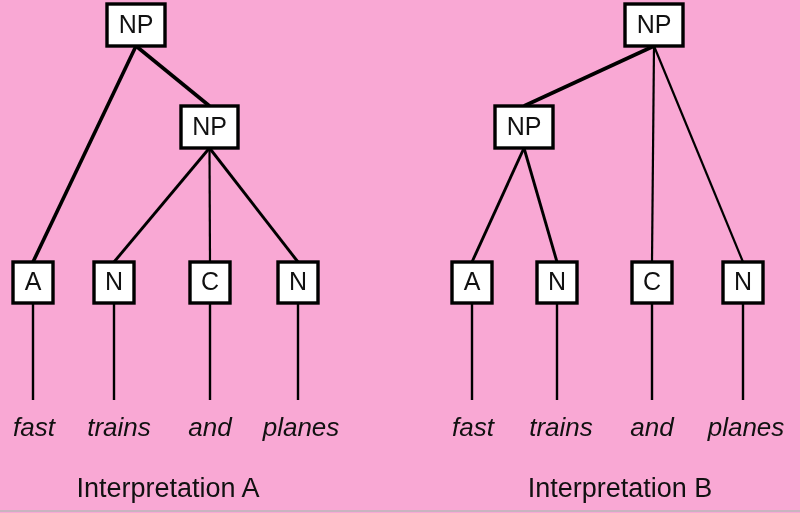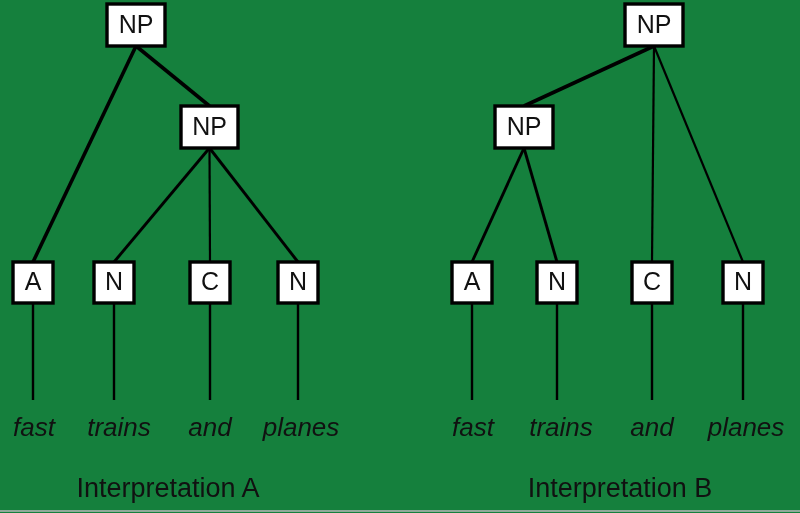--- a/index.html
+++ b/index.html
@@ -10,21 +10,21 @@
   body {
     width: 800px;
     height: 513px;
     font-family: "Liberation Sans", sans-serif;
     overflow: hidden;
   }
   #diagram-root {
     position: relative;
     width: 800px;
     height: 513px;
-    background: #15803d;
+    background: #f9a8d4;
   }
   svg.tree-canvas {
     position: absolute;
     left: 0;
     top: 0;
     width: 800px;
     height: 513px;
     display: block;
   }
   .node-rect {

